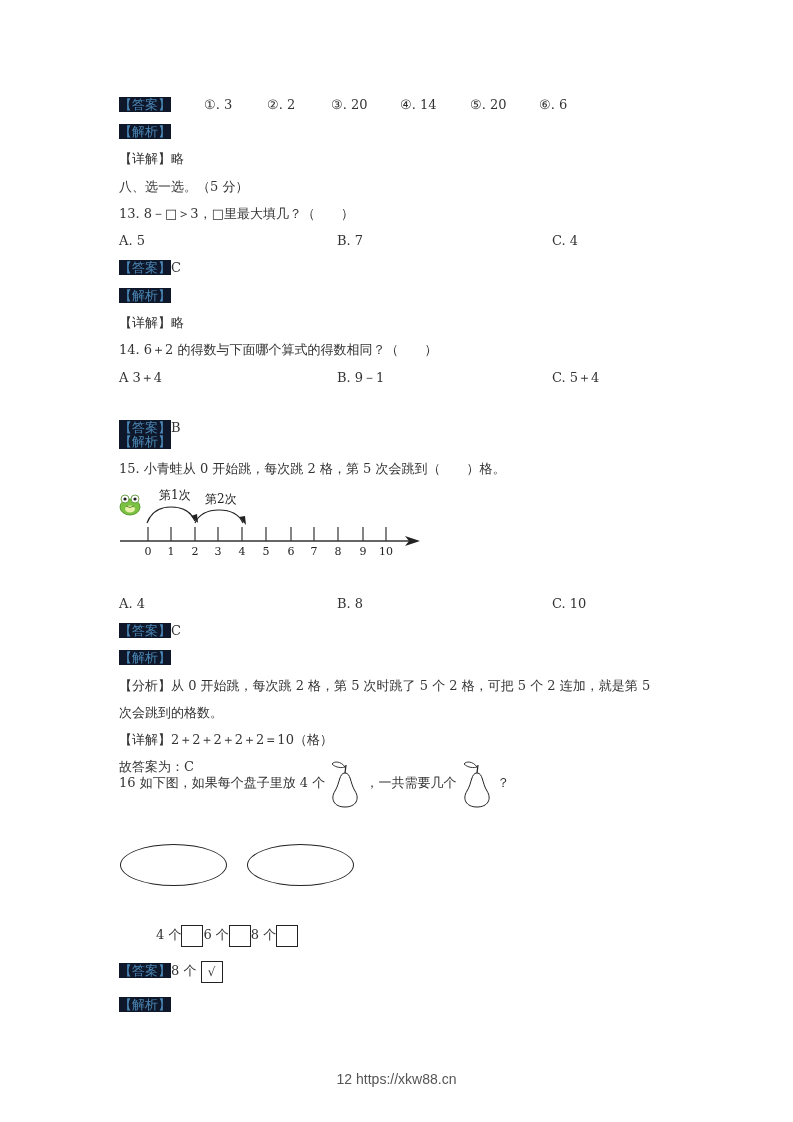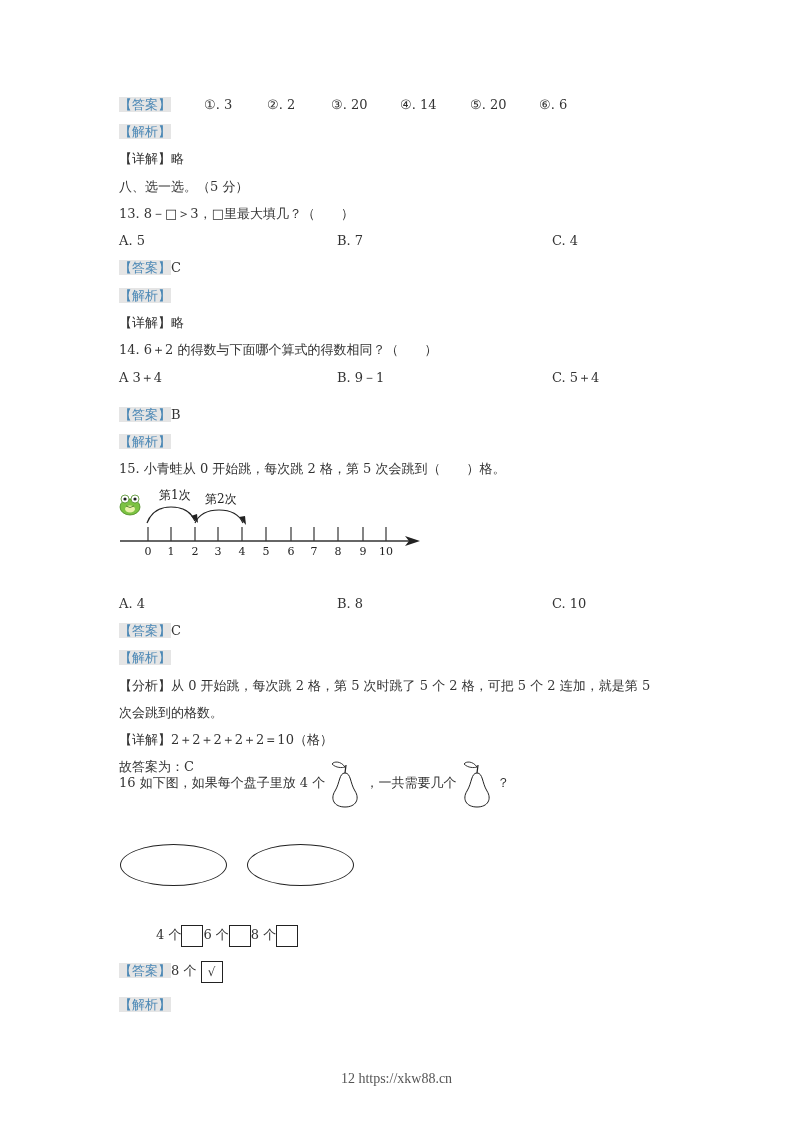--- a/index.html
+++ b/index.html
@@ -3,28 +3,28 @@
 <meta charset="utf-8">
 <style>
   html, body { margin: 0; padding: 0; background: #ffffff; }
   body {
     width: 793px; height: 1122px; position: relative; overflow: hidden;
     font-family: "DejaVu Serif", "Liberation Serif", serif;
     color: #333333; font-size: 13px;
   }
   .line { position: absolute; left: 119px; white-space: nowrap; line-height: 16px; }
   .tag { color: #4a87b5; }
-  .tag-bg { background: #e5e5e5; }
+  .tag-bg { background: #0f172a; }
   .opt { position: absolute; white-space: nowrap; line-height: 16px; text-align: right; }
   .ans-item { position: absolute; top: 0; white-space: nowrap; }
   .numline { position: absolute; left: 115px; top: 485px; width: 320px; height: 80px; }
   .plate { position: absolute; border: 1px solid #222; border-radius: 50%; }
   .box { display: inline-block; width: 22px; height: 22px; border: 1px solid #222; vertical-align: middle; box-sizing: border-box; text-align: center; line-height: 20px; font-size: 12px; }
   .pear { display: inline-block; vertical-align: middle; }
-  .footer { position: absolute; top: 1071px; left: 0; width: 793px; text-align: center; font-family: Liberation Serif, serif; font-size: 14px; color: #555; }
+  .footer { position: absolute; top: 1071px; left: 0; width: 793px; text-align: center; font-family: Liberation Sans, sans-serif; font-size: 14px; color: #555; }
 </style>
 </head>
 <body>
 
 <div class="line" style="top:97px; width:480px; height:16px;">
   <span class="tag tag-bg">【答案】</span>
   <span class="ans-item" style="left:85px">①. 3</span>
   <span class="ans-item" style="left:148px">②. 2</span>
   <span class="ans-item" style="left:212px">③. 20</span>
   <span class="ans-item" style="left:281px">④. 14</span>
@@ -41,21 +41,21 @@
 <div class="opt" style="top:233px; left:337px">B. 7</div>
 <div class="opt" style="top:233px; left:552px">C. 4</div>
 <div class="line" style="top:260px"><span class="tag tag-bg">【答案】</span><span>C</span></div>
 <div class="line" style="top:288px"><span class="tag tag-bg">【解析】</span></div>
 <div class="line" style="top:315px"><span>【详解】</span><span>略</span></div>
 
 <div class="line" style="top:342px">14. 6＋2 的得数与下面哪个算式的得数相同？（　　）</div>
 <div class="opt" style="top:370px; left:119px">A  3＋4</div>
 <div class="opt" style="top:370px; left:337px">B. 9－1</div>
 <div class="opt" style="top:370px; left:552px">C. 5＋4</div>
-<div class="line" style="top:407px"><span class="tag tag-bg">【答案】</span><span>B</span></div>
+<div class="line" style="top:420px"><span class="tag tag-bg">【答案】</span><span>B</span></div>
 <div class="line" style="top:434px"><span class="tag tag-bg">【解析】</span></div>
 
 <div class="line" style="top:461px">15. 小青蛙从 0 开始跳，每次跳 2 格，第 5 次会跳到（　　）格。</div>
 
 <div class="numline">
   <svg width="320" height="80" viewBox="0 0 320 80">
 
     <g transform="translate(4,8)">
       <ellipse cx="11" cy="14" rx="10" ry="8" fill="#7cc242" stroke="#4b8a22" stroke-width="0.8"></ellipse>
       <circle cx="6" cy="6" r="4" fill="#ffffff" stroke="#4b8a22" stroke-width="0.8"></circle>

